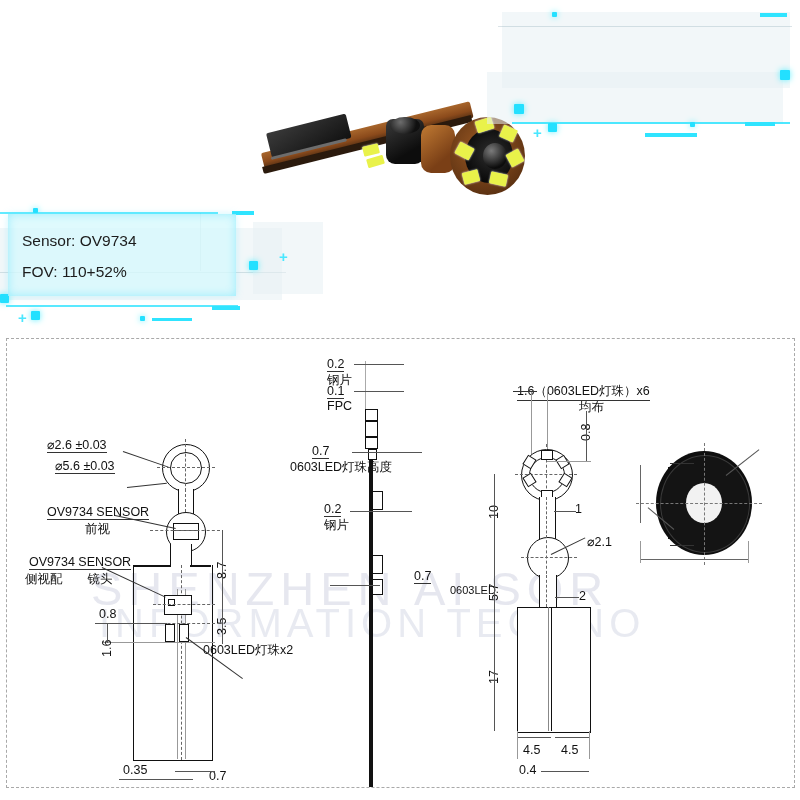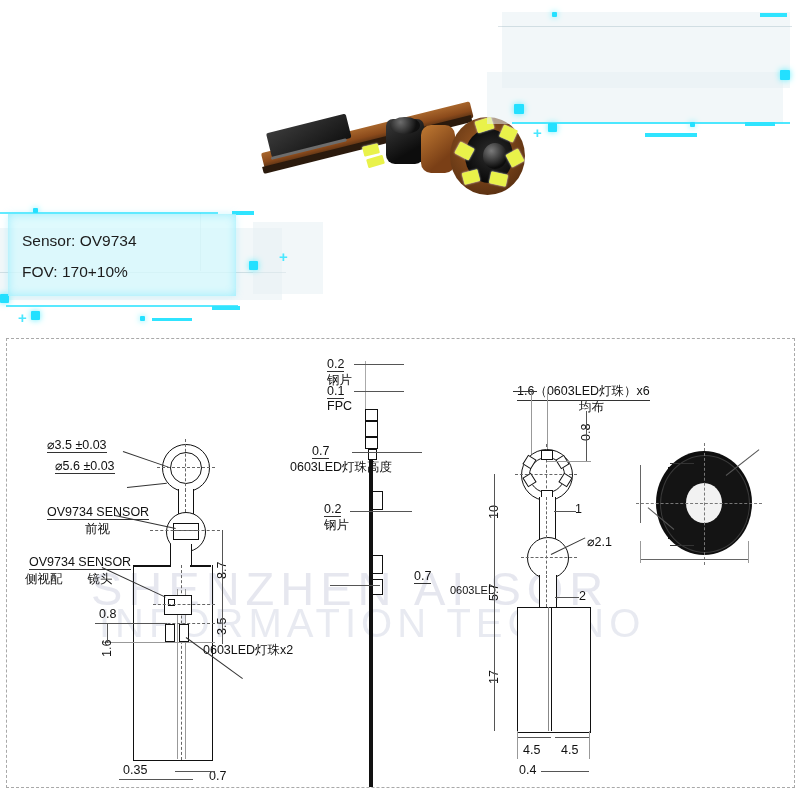--- a/index.html
+++ b/index.html
@@ -122,21 +122,21 @@
   <div class="abs glowsq" style="left:249px;top:261px;width:9px;height:9px;"></div>
   <div class="abs glowsq" style="left:0px;top:294px;width:9px;height:9px;"></div>
   <div class="abs glowline" style="left:6px;top:305px;width:232px;height:1.5px;opacity:.8;"></div>
   <div class="abs glowline" style="left:212px;top:306px;width:28px;height:4px;"></div>
   <div class="abs glowsq" style="left:31px;top:311px;width:9px;height:9px;"></div>
   <div class="abs glowsq" style="left:140px;top:316px;width:5px;height:5px;"></div>
   <div class="abs glowline" style="left:152px;top:318px;width:40px;height:3px;"></div>
 
   <div class="abs specbox" style="left:8px;top:214px;width:228px;height:82px;">
     <div class="row abs" style="left:14px;top:18px;text-align:center;">Sensor: OV9734</div>
-    <div class="row abs" style="left:14px;top:49px;">FOV: 170+10%</div>
+    <div class="row abs" style="left:14px;top:49px;">FOV: 110+52%</div>
   </div>
 
   <div class="abs faintbox" style="left:502px;top:12px;width:288px;height:76px;"></div>
   <div class="abs faintline" style="left:498px;top:26px;width:294px;height:1px;"></div>
   <div class="abs faintbox" style="left:487px;top:72px;width:296px;height:52px;"></div>
   <div class="abs plus" style="left:533px;top:125px;">+</div>
   <div class="abs glowsq" style="left:552px;top:12px;width:5px;height:5px;"></div>
   <div class="abs glowline" style="left:760px;top:13px;width:27px;height:4px;"></div>
   <div class="abs glowsq" style="left:780px;top:70px;width:10px;height:10px;"></div>
   <div class="abs glowsq" style="left:514px;top:104px;width:10px;height:10px;"></div>
@@ -184,21 +184,21 @@
     <div class="objt" style="left:172px;top:285px;width:8px;height:16px;"></div>
     <div class="dash" style="left:96px;top:284px;width:112px;"></div>
     <div class="ext" style="left:96px;top:303px;width:112px;height:1px;background:#999;"></div>
 
     <div class="lead" style="left:116px;top:112px;width:48px;transform:rotate(19deg);"></div>
     <div class="lead" style="left:120px;top:148px;width:40px;transform:rotate(-6deg);"></div>
     <div class="lead" style="left:108px;top:176px;width:62px;transform:rotate(12deg);"></div>
     <div class="lead" style="left:95px;top:228px;width:70px;transform:rotate(25deg);"></div>
     <div class="lead" style="left:179px;top:298px;width:70px;transform:rotate(36deg);"></div>
 
-    <div class="dim ul" style="left:40px;top:98px;">⌀3.5 ±0.03</div>
+    <div class="dim ul" style="left:40px;top:98px;">⌀2.6 ±0.03</div>
     <div class="dim ul" style="left:48px;top:119px;">⌀5.6 ±0.03</div>
     <div class="dim ul" style="left:40px;top:166px;">OV9734 SENSOR</div>
     <div class="dim" style="left:78px;top:182px;">前视</div>
     <div class="dim ul" style="left:22px;top:216px;">OV9734 SENSOR</div>
     <div class="dim" style="left:18px;top:232px;">侧视配　　镜头</div>
     <div class="dim" style="left:196px;top:303px;">0603LED灯珠x2</div>
 
     <div class="vdim" style="left:208px;top:240px;">8.7</div>
     <div class="vline thin" style="left:215px;top:191px;height:74px;background:#555;"></div>
     <div class="vdim" style="left:208px;top:296px;">3.5</div>

